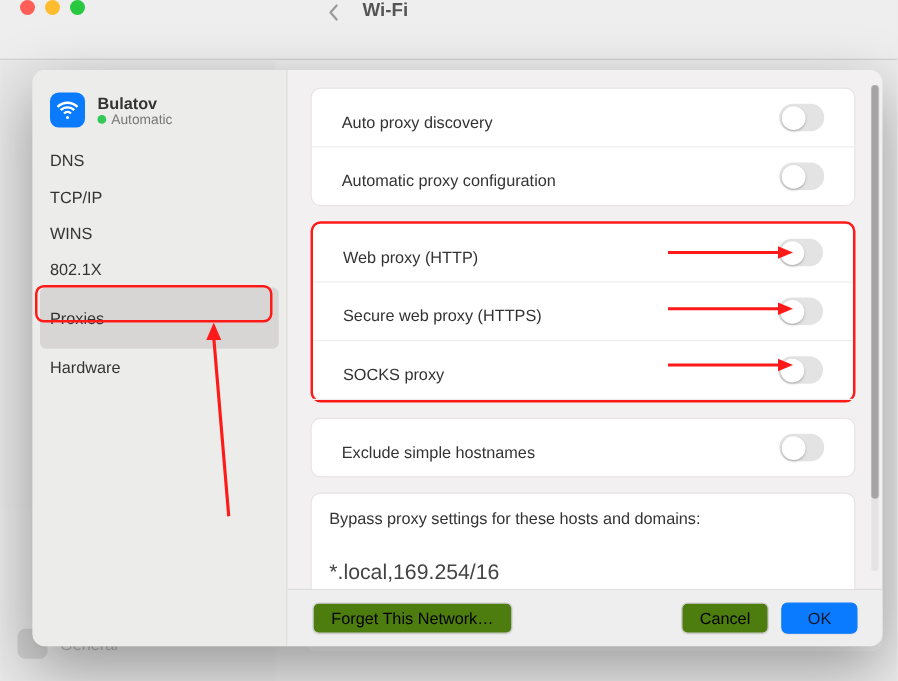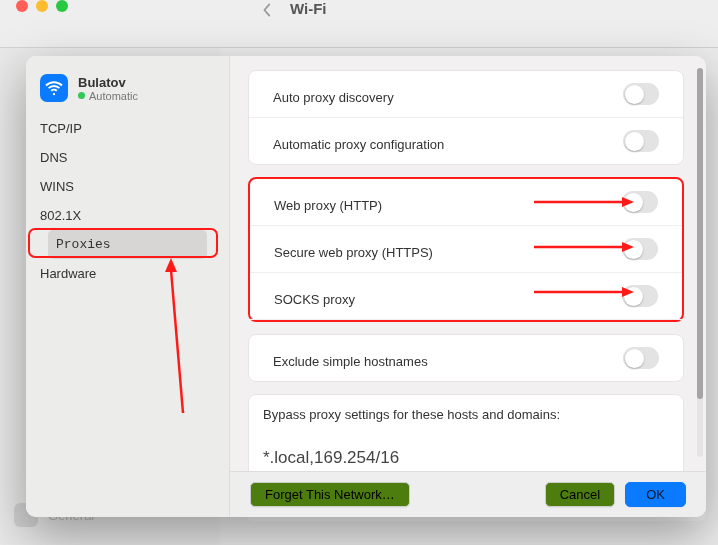--- a/index.html
+++ b/index.html
@@ -110,23 +110,22 @@
 
     .side-item {
       padding: 7px 14px;
       font-size: 13px;
       color: #333;
       cursor: pointer;
     }
     .side-item.selected {
       background: #d8d6d5;
       border-radius: 5px;
-      margin: 0 22px;
-      padding: 7px 8px;
-      font-family: Liberation Mono, monospace;
+      margin: 0 6px;
+      padding: 17px 8px;
     }
 
     .sheet-main {
       flex: 1;
       display: flex;
       flex-direction: column;
       position: relative;
     }
     .settings-scroll {
       flex: 1;
@@ -279,22 +278,22 @@
         </div>
         <div>
           <div class="net-name">Bulatov</div>
           <div class="net-status">
             <span class="status-dot"></span>
             <span>Automatic</span>
           </div>
         </div>
       </div>
 
+      <div class="side-item">DNS</div>
       <div class="side-item">TCP/IP</div>
-      <div class="side-item">DNS</div>
       <div class="side-item">WINS</div>
       <div class="side-item">802.1X</div>
       <div class="side-item selected">Proxies</div>
       <div class="side-item">Hardware</div>
     </div>
 
     <div class="sheet-main">
       <div class="settings-scroll">
 
         <div class="settings-group">

